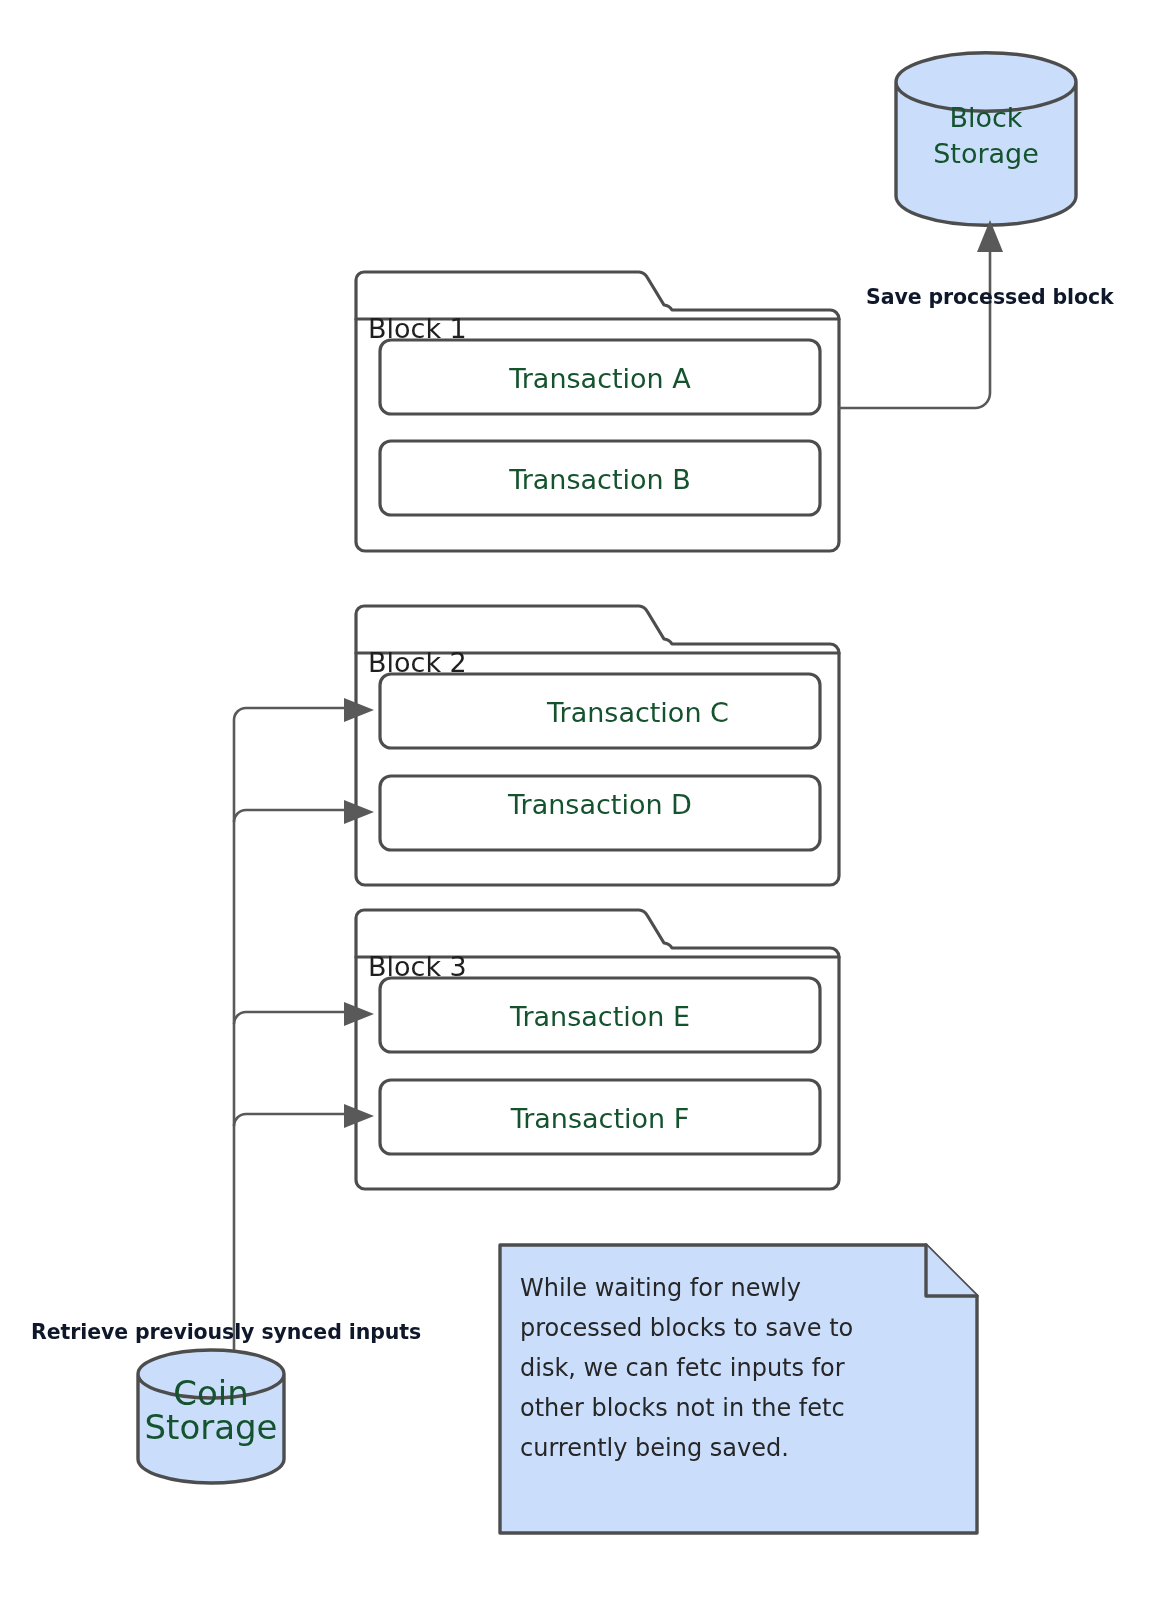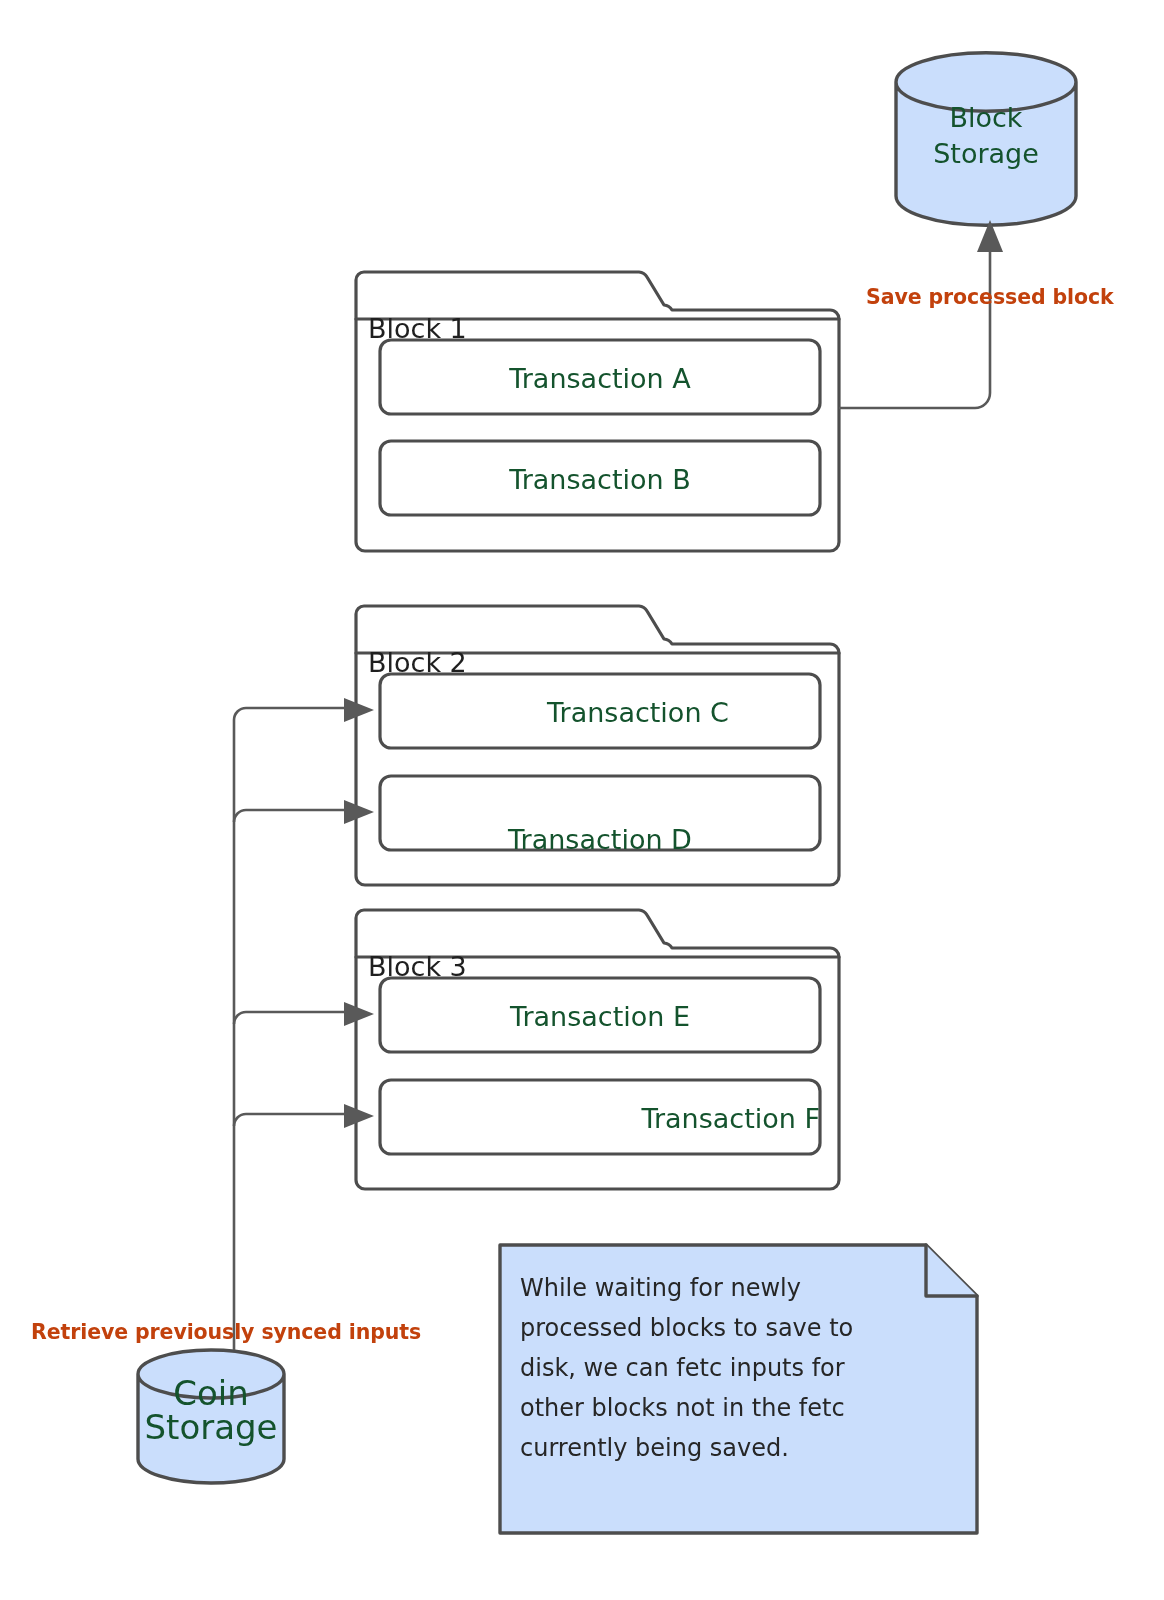--- a/index.html
+++ b/index.html
@@ -62,21 +62,21 @@
     color: #14532d;
   }
   .folder-title {
     font-size: 27px;
     color: #1f1f1f;
     margin-top: 35px;
   }
   .edge-label {
     font-size: 20.5px;
     font-weight: bold;
-    color: #c2410c;
+    color: #0f172a;
     letter-spacing: -0.1px;
   }
   .note-text {
     font-size: 24px;
     line-height: 40px;
     color: #262626;
   }
   .cyl-label {
     width: 160px;
     text-align: center;
@@ -205,25 +205,25 @@
   <div class="txt node-label cyl-label" style="left:906px; top:100px;"><span>Block</span><br><span>Storage</span></div>
 
   <div class="txt node-label cyl-label" style="left:131px; top:1376px; font-size:34px; line-height:34px;"><span>Coin</span><br><span>Storage</span></div>
 
   <div class="txt folder-title" style="left:368px; top:278px;">Block 1</div>
   <div class="txt node-label" style="left:380px; top:361px; width:440px;">Transaction A</div>
   <div class="txt node-label" style="left:380px; top:462px; width:440px;text-align:center;">Transaction B</div>
 
   <div class="txt folder-title" style="left:368px; top:612px;">Block 2</div>
   <div class="txt node-label" style="left:380px; top:695px; width:516px;">Transaction C</div>
-  <div class="txt node-label" style="left:380px; top:822px; width:440px;">Transaction D</div>
+  <div class="txt node-label" style="left:380px; top:787px; width:440px;">Transaction D</div>
 
   <div class="txt folder-title" style="left:368px; top:916px;">Block 3</div>
   <div class="txt node-label" style="left:380px; top:999px; width:440px;">Transaction E</div>
-  <div class="txt node-label" style="left:380px; top:1101px; width:440px;text-align:right;">Transaction F</div>
+  <div class="txt node-label" style="left:380px; top:1101px; width:440px;">Transaction F</div>
 
   <div class="txt edge-label" style="left:866px; top:285px;">Save processed block</div>
 
   <div class="txt edge-label" style="left:31px; top:1320px;">Retrieve previously synced inputs</div>
 
   <div class="txt note-text" style="left:520px; top:1268px; width:446px;"><span>While waiting for newly</span><br><span>processed blocks to save to</span><br><span>disk, we can fetc inputs for</span><br><span>other blocks not in the fetc</span><br><span>currently being saved.</span></div>
 
 </div>
 
 </body></html>

